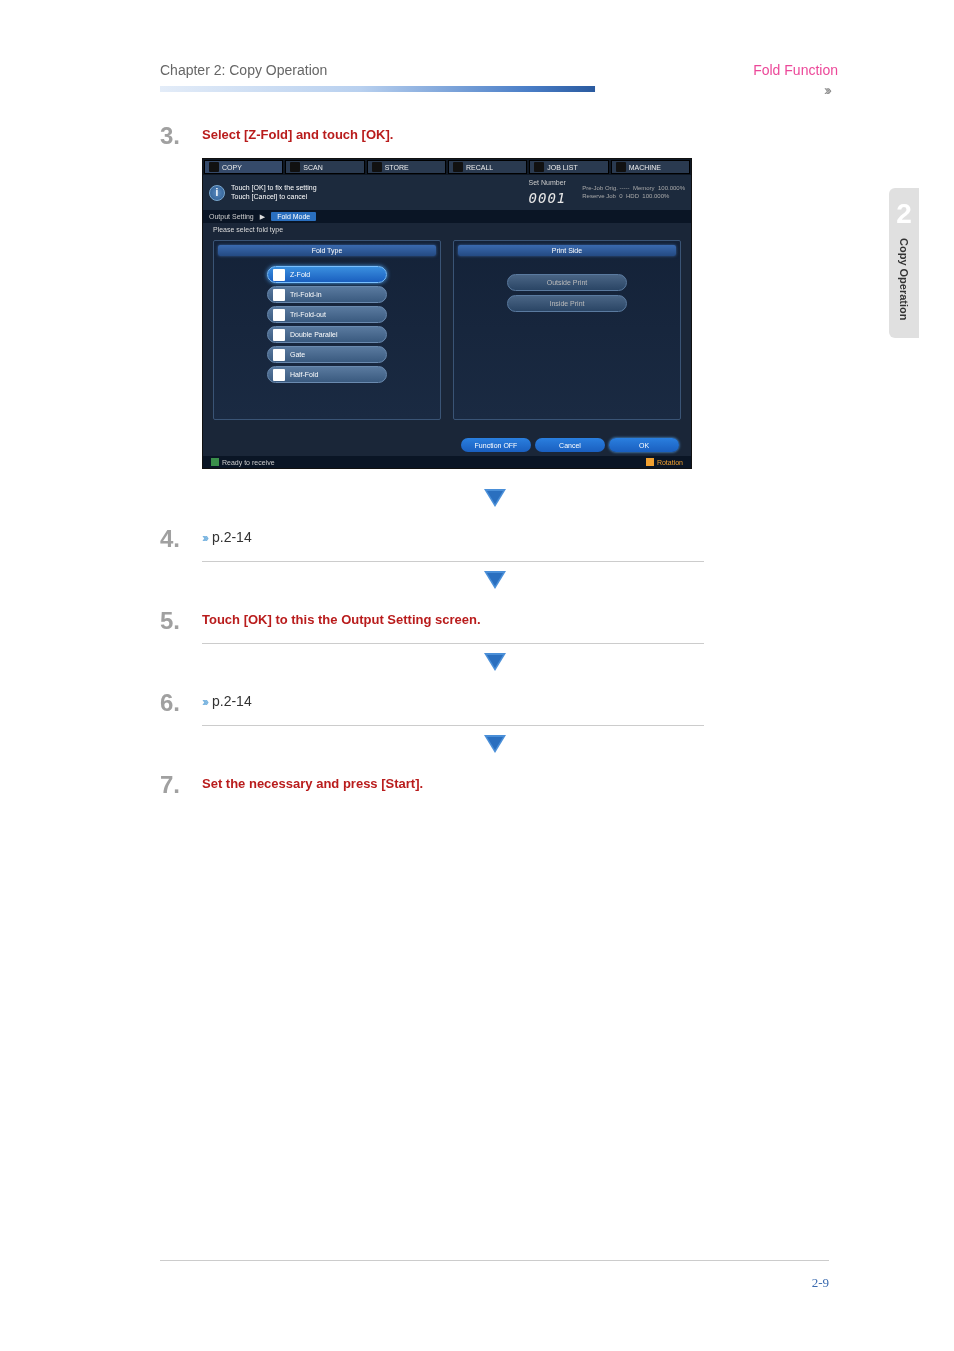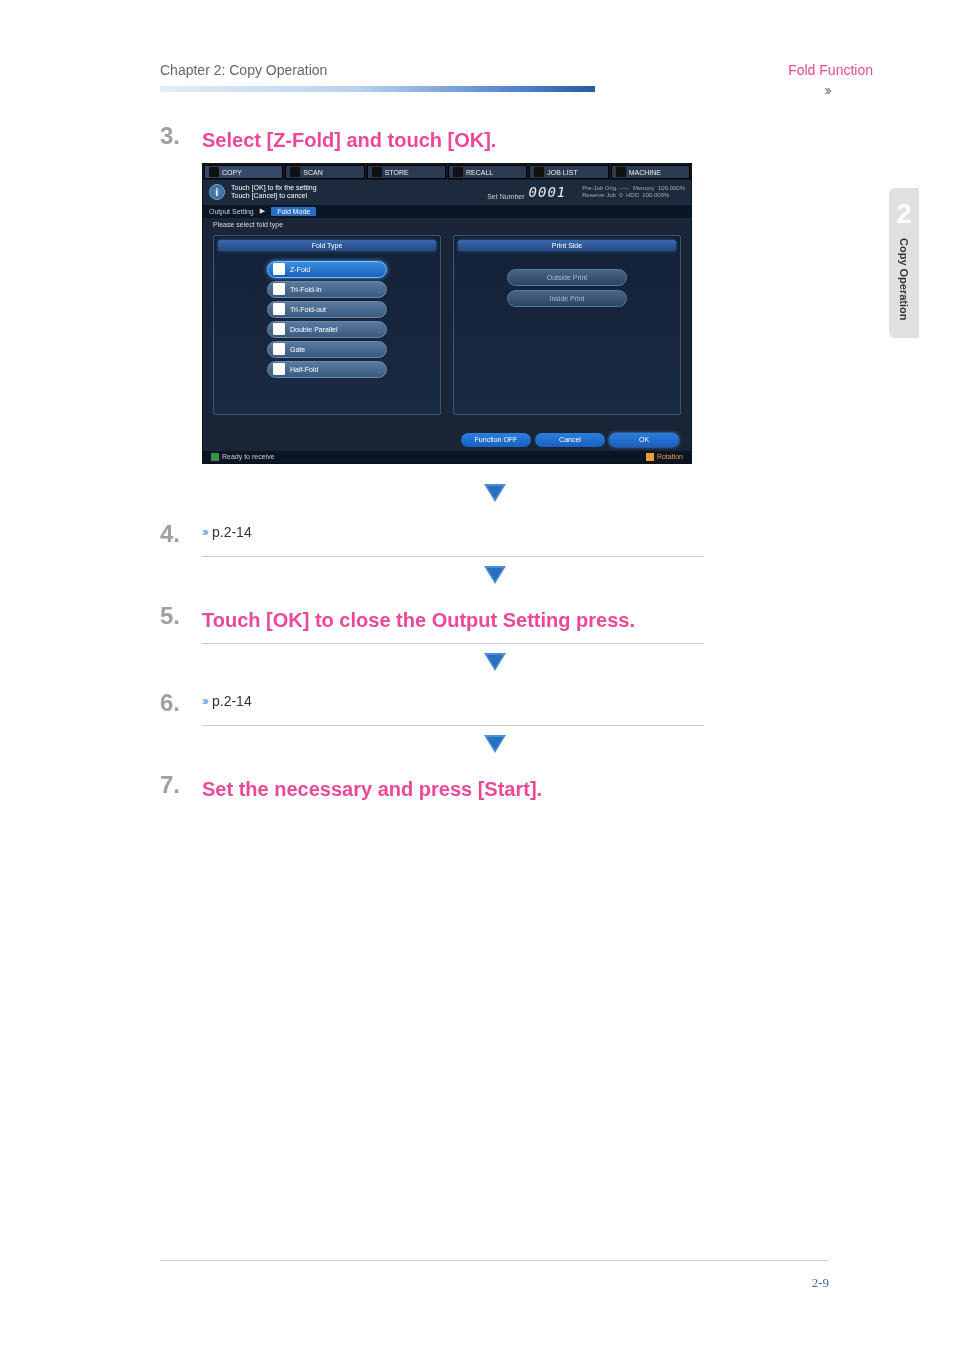--- a/index.html
+++ b/index.html
@@ -6,21 +6,21 @@
     body {
       font-family: Arial, Helvetica, sans-serif;
       background: #fff;
       width: 954px;
       height: 1351px;
       position: relative;
     }
     .header {
       display: flex;
       justify-content: space-between;
-      padding: 62px 81px 8px 160px;
+      padding: 62px 116px 8px 160px;
       font-size: 14px;
       color: #666;
       gap: 36px;
     }
     .header-right { color: #ec4899; }
     .header-divider {
       position: relative;
       height: 6px;
       margin: 0 125px 0 160px;
     }
@@ -45,23 +45,23 @@
       align-items: flex-start;
       gap: 18px;
     }
     .step-num {
       font-size: 24px;
       font-weight: bold;
       color: #a0a0a0;
       min-width: 24px;
     }
     .step-text {
-      font-size: 20px;
+      font-size: 13px;
       font-weight: bold;
-      color: #ec4899;
+      color: #b91c1c;
       padding-top: 4px;
       flex: 1;
       line-height: 1.45;
     }
     .ref-link {
       display: flex;
       align-items: center;
       gap: 6px;
       font-size: 14px;
       color: #333;
@@ -142,21 +142,21 @@
       background: radial-gradient(circle, #5a8abf 0%, #2a5a8f 100%);
       color: #fff;
       display: flex;
       align-items: center;
       justify-content: center;
       font-size: 10px;
       font-weight: bold;
       border: 1px solid #7aa8d0;
     }
     .info-msg { font-size: 7px; color: #fff; line-height: 1.2; }
-    .set-num { margin-left: auto; font-size: 7px; color: #ccc; display: flex; align-items: flex-end; gap: 4px; }
+    .set-num { margin-left: auto; font-size: 7px; color: #ccc; display: flex; align-items: flex-start; gap: 4px; flex-direction: column; }
     .digital { font-family: monospace; font-size: 14px; font-style: italic; letter-spacing: 1px; color: #e8e8e8; }
     .status { font-size: 6px; color: #aaa; margin-left: 10px; line-height: 1.3; }
     .breadcrumb {
       display: flex;
       align-items: center;
       background: #0a1525;
       padding: 2px 6px;
       gap: 6px;
       font-size: 7px;
     }
@@ -465,21 +465,21 @@
     <div class="step-arrow">
       <svg class="arrow-svg" viewBox="0 0 22 18">
           <polygon points="0,0 22,0 11,18" fill="#4a8fd8"></polygon>
           <polygon points="3,2 19,2 11,15" fill="#2a6fbf"></polygon>
         </svg>
     </div>
   </div>
 
   <div class="step">
     <span class="step-num">5.</span>
-    <span class="step-text">Touch [OK] to close the Output Setting press.</span>
+    <span class="step-text">Touch [OK] to this the Output Setting screen.</span>
   </div>
 
   <div class="step-separator">
     <div class="step-line"></div>
     <div class="step-arrow">
       <svg class="arrow-svg" viewBox="0 0 22 18">
           <polygon points="0,0 22,0 11,18" fill="#4a8fd8"></polygon>
           <polygon points="3,2 19,2 11,15" fill="#2a6fbf"></polygon>
         </svg>
     </div>

